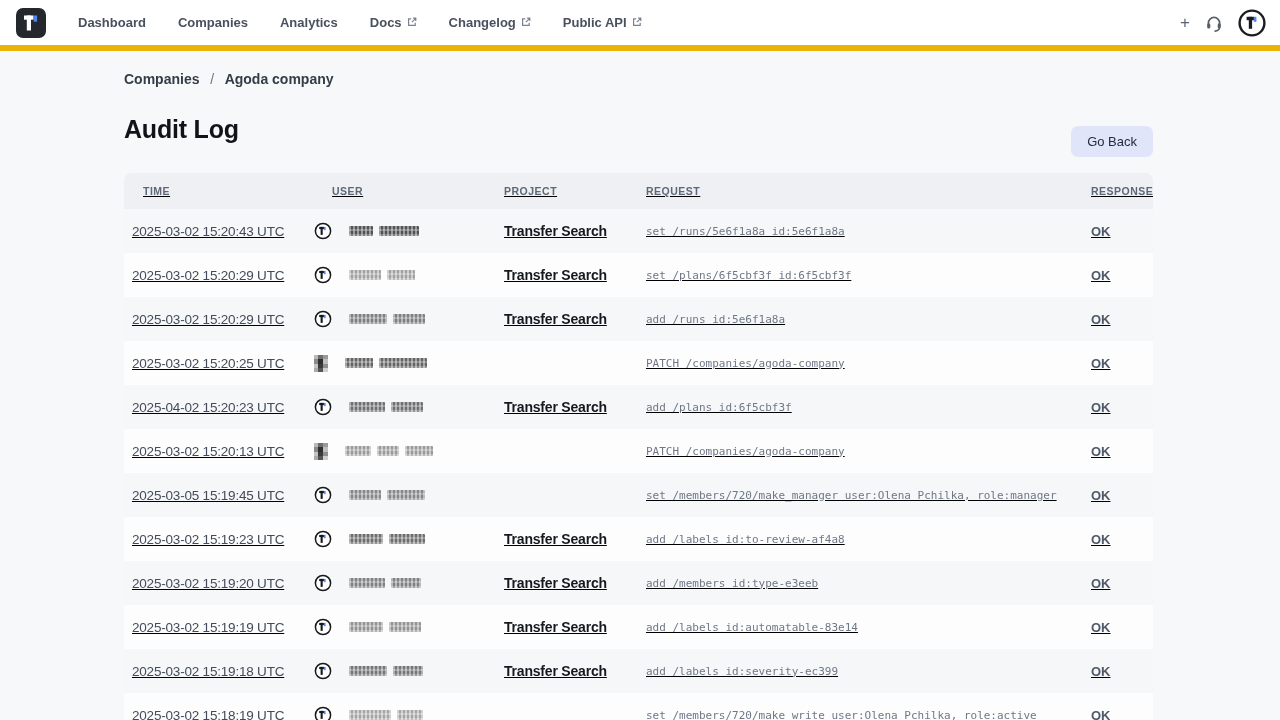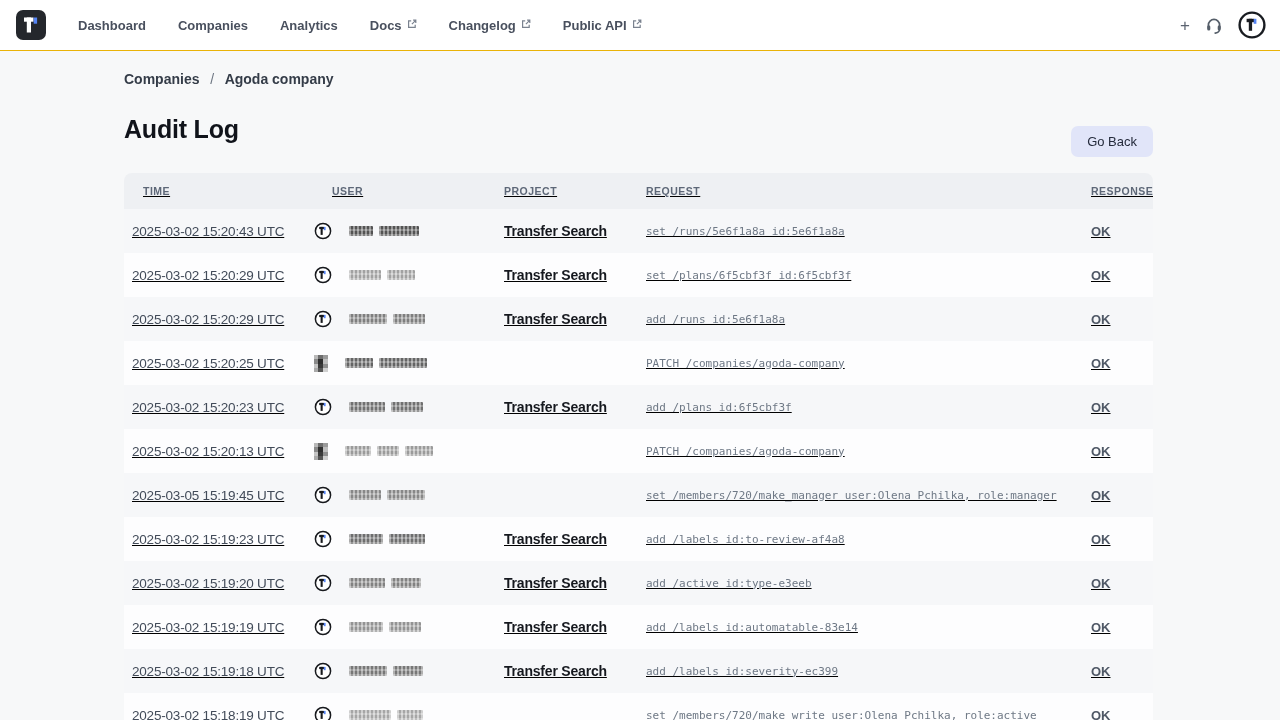--- a/index.html
+++ b/index.html
@@ -1,20 +1,20 @@
 <!DOCTYPE html>
 <html><head>
 <meta charset="utf-8">
 <style>
   * { margin:0; padding:0; box-sizing:border-box; }
   html,body { width:1280px; height:720px; overflow:hidden; background:#f7f8f9;
               font-family:"Liberation Sans", sans-serif; }
 
   
-  .navbar { height:51px; background:#ffffff; border-bottom:1px solid #eab308;
+  .navbar { height:51px; background:#ffffff; border-bottom:6px solid #eab308;
             display:flex; align-items:center; padding:0 14px; }
   .logo { width:30px; height:30px; margin-left:2px; flex:none; cursor:pointer; }
   .nav-links { display:flex; align-items:center; gap:32px; margin-left:32px; }
   .nav-link { display:flex; align-items:center; gap:5px; font-size:13px; font-weight:600;
               color:#49505e; cursor:pointer; white-space:nowrap; }
   .nav-link .ext { display:inline-flex; margin-top:-2px; }
   .nav-right { margin-left:auto; display:flex; align-items:center; gap:14px; }
   .plus-btn { font-size:17px; color:#5b6370; font-weight:400; cursor:pointer; line-height:1; }
   .support-btn { cursor:pointer; display:flex; }
   .user-avatar { width:28px; height:28px; cursor:pointer; display:flex; }
@@ -243,21 +243,21 @@
               <span class="name-chunk" style="width: 28px; background-color: rgb(111, 111, 111);"></span>
               <span class="name-chunk" style="width: 48px; background-color: rgb(111, 111, 111);"></span>
             </span>
     </div>
     <div class="td td-project"></div>
     <div class="td td-request">PATCH /companies/agoda-company</div>
     <div class="td td-response">OK</div>
   </div>
 
   <div class="tr">
-    <div class="td td-time">2025-03-02 15:20:23 UTC</div>
+    <div class="td td-time">2025-04-02 15:20:23 UTC</div>
     <div class="td td-user">
       <span class="avatar t-av">
         <svg width="18" height="18" viewBox="0 0 18 18">
           <circle cx="9" cy="9" r="7.6" fill="#ffffff" stroke="#17191d" stroke-width="1.5"></circle>
           <rect x="5.2" y="4.9" width="4.9" height="2.2" fill="#17191d"></rect>
           <rect x="6.6" y="4.9" width="2.1" height="8" fill="#17191d"></rect>
           <rect x="9.8" y="4.9" width="1.8" height="3.3" fill="#5584f4"></rect>
         </svg>
       </span>
 
@@ -357,21 +357,21 @@
           <rect x="9.8" y="4.9" width="1.8" height="3.3" fill="#5584f4"></rect>
         </svg>
       </span>
 
       <span class="name-blur">
               <span class="name-chunk" style="width: 36px; background-color: rgb(143, 143, 143);"></span>
               <span class="name-chunk" style="width: 30px; background-color: rgb(143, 143, 143);"></span>
             </span>
     </div>
     <div class="td td-project">Transfer Search</div>
-    <div class="td td-request">add /active id:type-e3eeb</div>
+    <div class="td td-request">add /members id:type-e3eeb</div>
     <div class="td td-response">OK</div>
   </div>
 
   <div class="tr">
     <div class="td td-time">2025-03-02 15:19:19 UTC</div>
     <div class="td td-user">
       <span class="avatar t-av">
         <svg width="18" height="18" viewBox="0 0 18 18">
           <circle cx="9" cy="9" r="7.6" fill="#ffffff" stroke="#17191d" stroke-width="1.5"></circle>
           <rect x="5.2" y="4.9" width="4.9" height="2.2" fill="#17191d"></rect>

